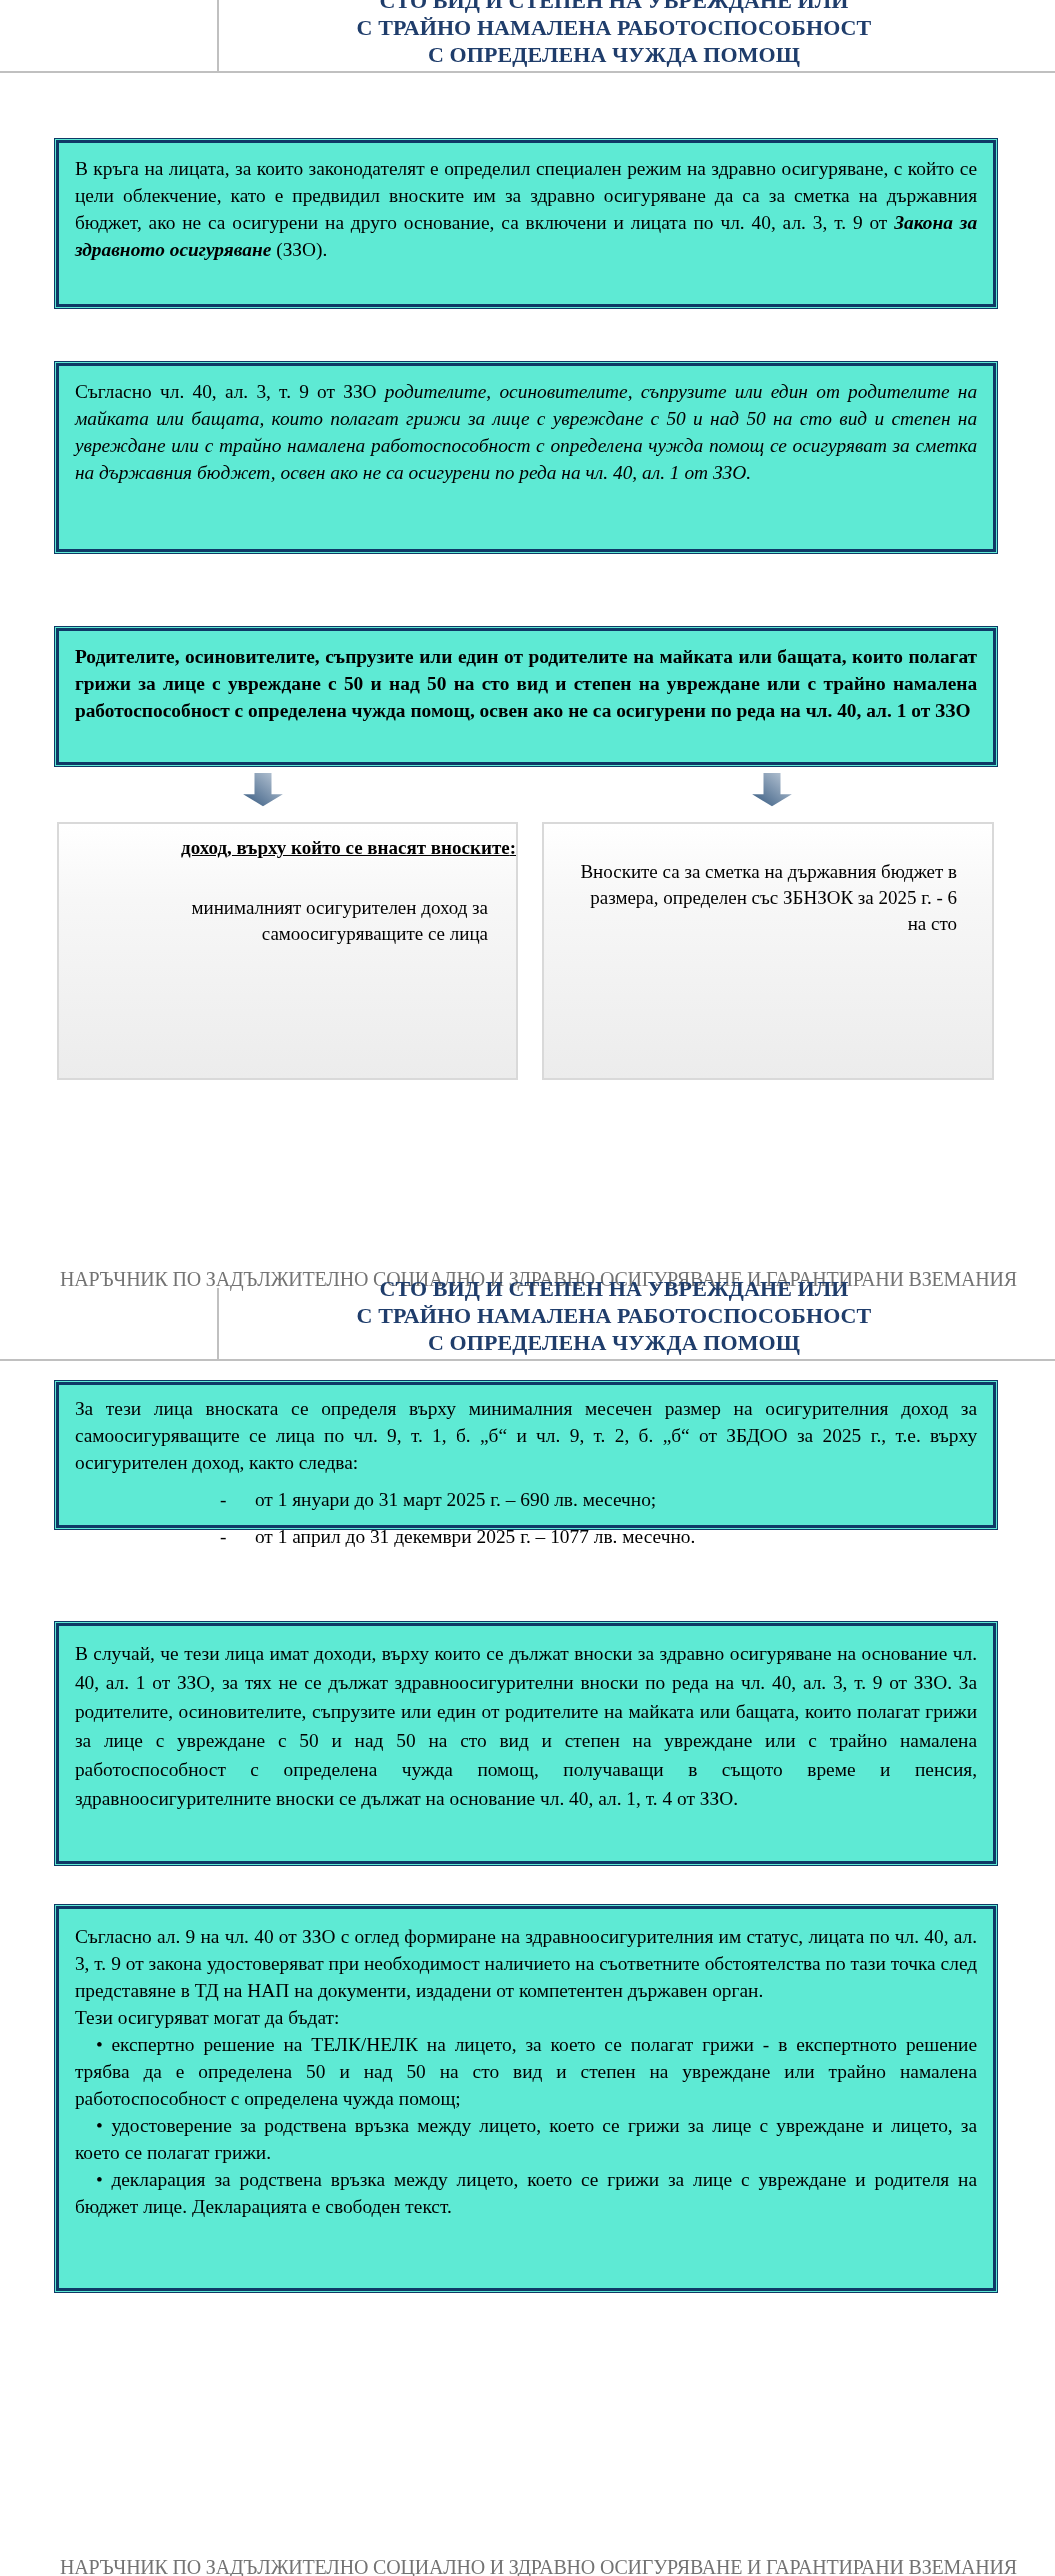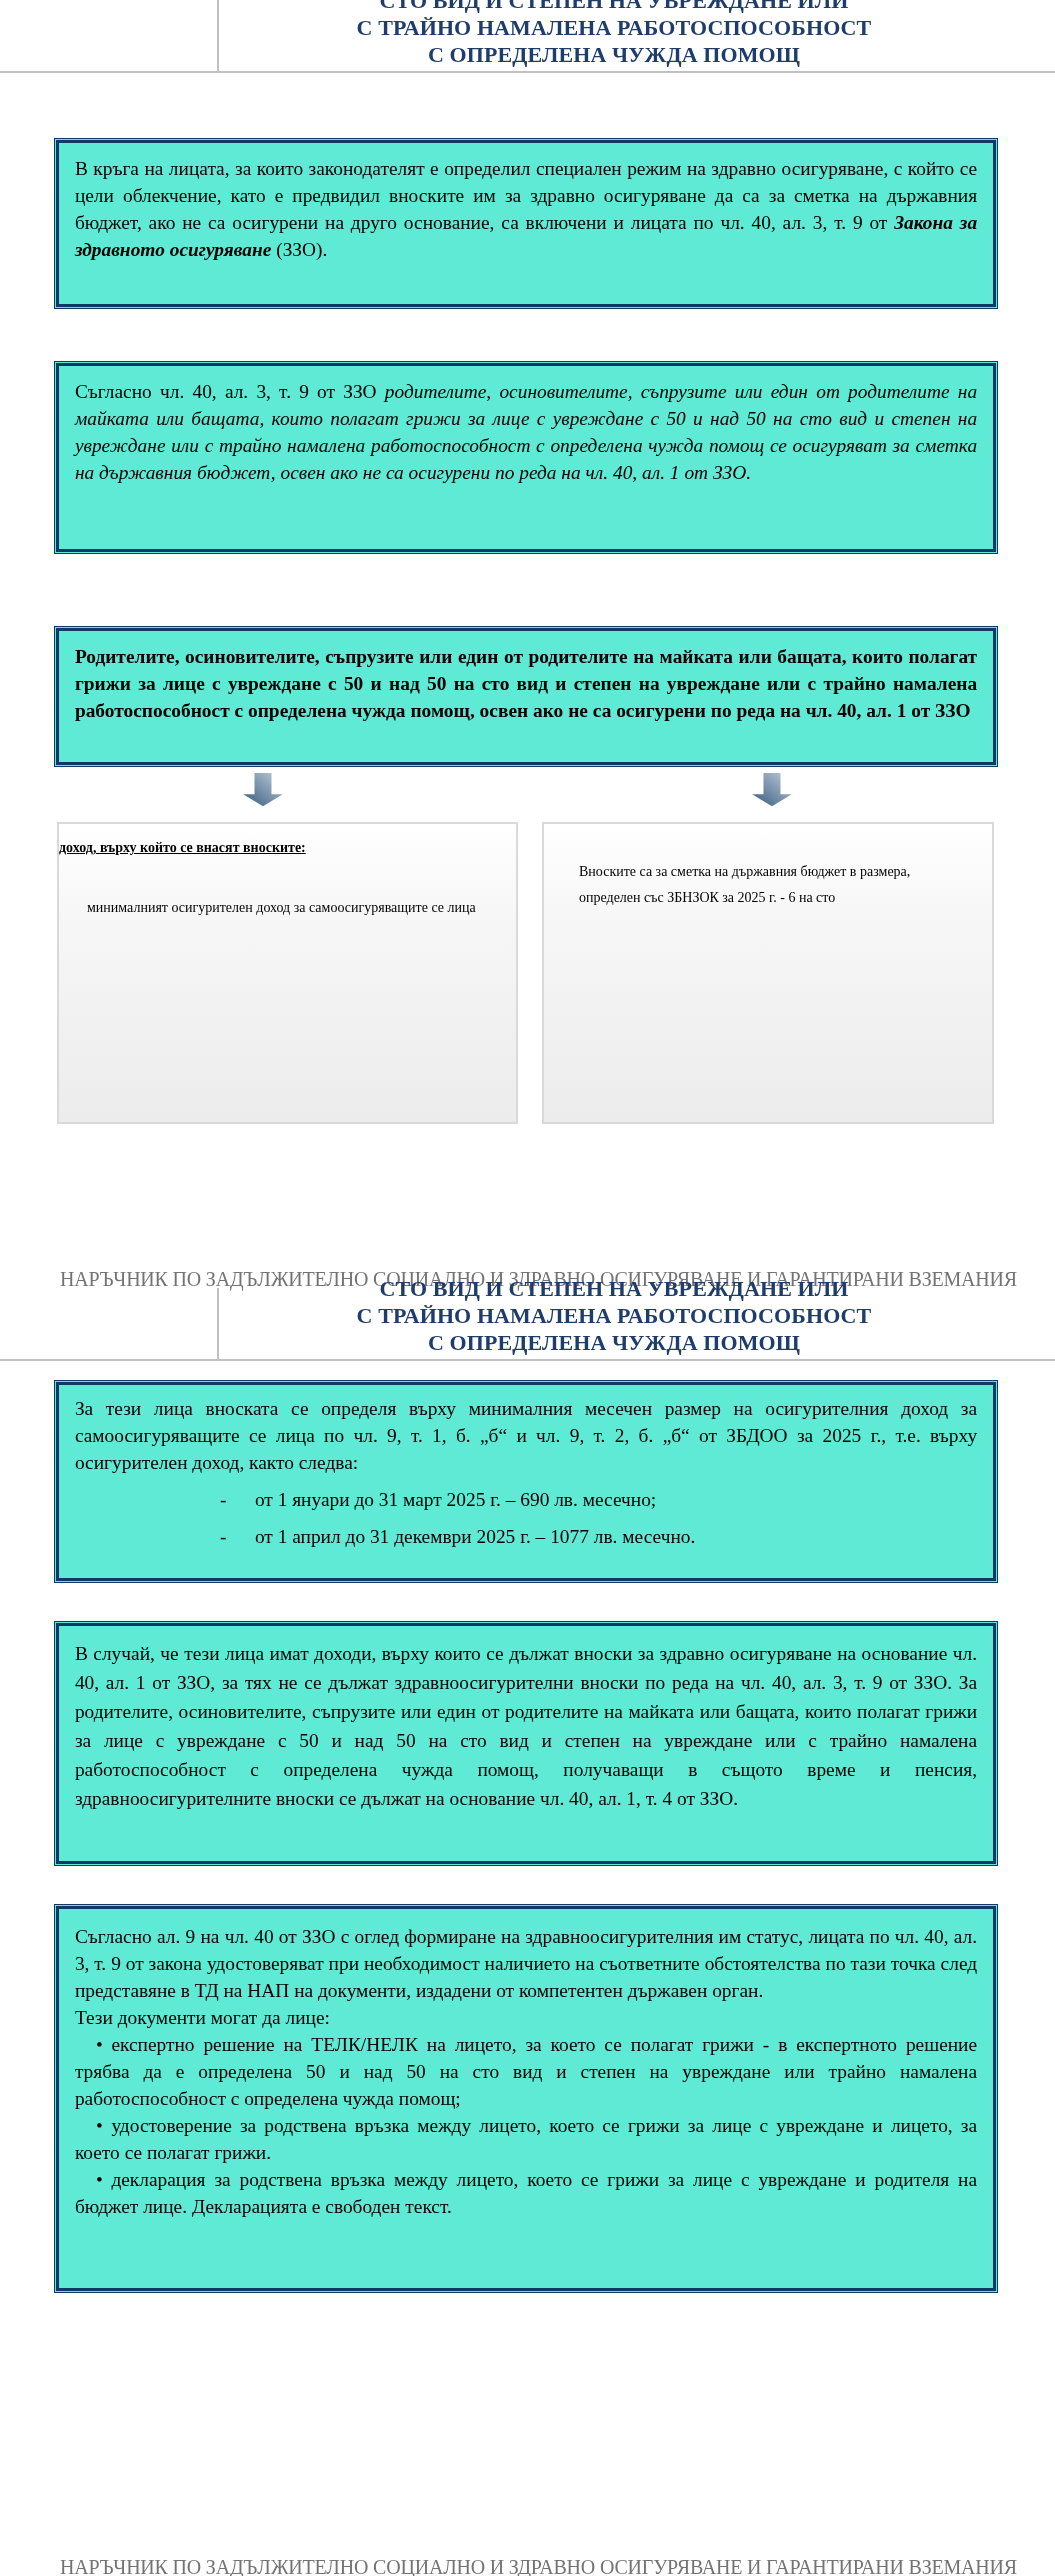--- a/index.html
+++ b/index.html
@@ -33,24 +33,24 @@
   .dbox-inner.bold { font-weight: bold; }
   .dash-item { padding-left: 145px; position: relative; margin-top: 8.5px; }
   .dash-item .dash { position: absolute; left: 145px; }
   .dash-item .txt { margin-left: 35px; display: inline-block; }
   .bullet { text-indent: 21px; }
   .bullet .dot { display: inline-block; width: 15.5px; text-indent: 0; }
   .arrow {
     position: absolute; width: 40px; height: 34px;
   }
   .gbox {
-    position: absolute; top: 822px; height: 302px; box-sizing: border-box;
+    position: absolute; top: 822px; height: 258px; box-sizing: border-box;
     border: 2.1px solid #d9d9d9;
     background: linear-gradient(to bottom, #ffffff 0%, #f7f7f7 30%, #ececec 100%);
-    text-align: left; font-size: 14px; line-height: 26px;
+    text-align: right; font-size: 19px; line-height: 26px;
   }
   .gbox .head { font-weight: bold; text-decoration: underline; margin-top: 11.3px; }
   .gbox .head .colon { text-decoration: none; }
 </style>
 </head>
 <body>
 
 <div class="hdr-vline" style="top:0;height:71px;"></div>
 <div class="hdr-hline" style="top:71px;"></div>
 <div class="hdr-title" style="top:-12.7px;">
@@ -107,21 +107,21 @@
 <div class="footer" style="top:1268px;">НАРЪЧНИК ПО ЗАДЪЛЖИТЕЛНО СОЦИАЛНО И ЗДРАВНО ОСИГУРЯВАНЕ И ГАРАНТИРАНИ ВЗЕМАНИЯ</div>
 
 <div class="hdr-vline" style="top:1288px;height:72px;"></div>
 <div class="hdr-hline" style="top:1359px;"></div>
 <div class="hdr-title" style="top:1275px;">
   <div>СТО ВИД И СТЕПЕН НА УВРЕЖДАНЕ ИЛИ</div>
   <div>С ТРАЙНО НАМАЛЕНА РАБОТОСПОСОБНОСТ</div>
   <div>С ОПРЕДЕЛЕНА ЧУЖДА ПОМОЩ</div>
 </div>
 
-<div class="dbox" style="top:1380px;height:203px;">
+<div class="dbox" style="top:1380px;height:150px;">
   <div class="dbox-inner" style="padding-top:10px;">
     <div>За тези лица вноската се определя върху минималния месечен размер на осигурителния доход за самоосигуряващите се лица по чл. 9, т. 1, б. „б“ и чл. 9, т. 2, б. „б“ от ЗБДОО за 2025 г., т.е. върху осигурителен доход, както следва:</div>
     <div class="dash-item" style="margin-top:10px;">
       <span class="dash">-</span>
       <span class="txt">от 1 януари до 31 март 2025 г. – 690 лв. месечно;</span>
     </div>
     <div class="dash-item" style="margin-top:10px;">
       <span class="dash">-</span>
       <span class="txt">от 1 април до 31 декември 2025 г. – 1077 лв. месечно.</span>
     </div>
@@ -130,21 +130,21 @@
 
 <div class="dbox" style="top:1621px;height:245px;">
   <div class="dbox-inner" style="line-height:29px;padding-top:12.7px;">
     <span>В случай, че тези лица имат доходи, върху които се дължат вноски за здравно осигуряване на основание чл. 40, ал. 1 от ЗЗО, за тях не се дължат здравноосигурителни вноски по реда на чл. 40, ал. 3, т. 9 от ЗЗО. За родителите, осиновителите, съпрузите или един от родителите на майката или бащата, които полагат грижи за лице с увреждане с 50 и над 50 на сто вид и степен на увреждане или с трайно намалена работоспособност с определена чужда помощ, получаващи в същото време и пенсия, здравноосигурителните вноски се дължат на основание чл. 40, ал. 1, т. 4 от ЗЗО.</span>
   </div>
 </div>
 
 <div class="dbox" style="top:1904px;height:389px;">
   <div class="dbox-inner" style="line-height:27px;padding-top:14px;">
     <div>Съгласно ал. 9 на чл. 40 от ЗЗО с оглед формиране на здравноосигурителния им статус, лицата по чл. 40, ал. 3, т. 9 от закона удостоверяват при необходимост наличието на съответните обстоятелства по тази точка след представяне в ТД на НАП на документи, издадени от компетентен държавен орган.</div>
-    <div style="text-align:left;">Тези документи могат да лице:</div>
+    <div style="text-align:left;">Тези осигуряват могат да бъдат:</div>
     <div class="bullet">
       <span class="dot">•</span><span>експертно решение на ТЕЛК/НЕЛК на лицето, за което се полагат грижи - в експертното решение трябва да е определена 50 и над 50 на сто вид и степен на увреждане или трайно намалена работоспособност с определена чужда помощ;</span>
     </div>
     <div class="bullet">
       <span class="dot">•</span><span>удостоверение за родствена връзка между лицето, което се грижи за лице с увреждане и лицето, за което се полагат грижи.</span>
     </div>
     <div class="bullet">
       <span class="dot">•</span><span>декларация за родствена връзка между лицето, което се грижи за лице с увреждане и родителя на бюджет лице. Декларацията е свободен текст.</span>
     </div>
   </div>

